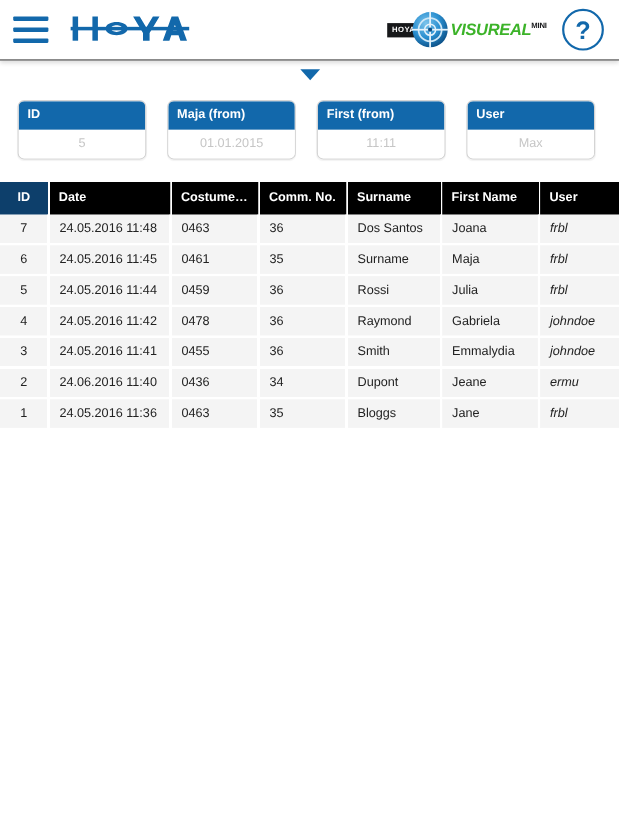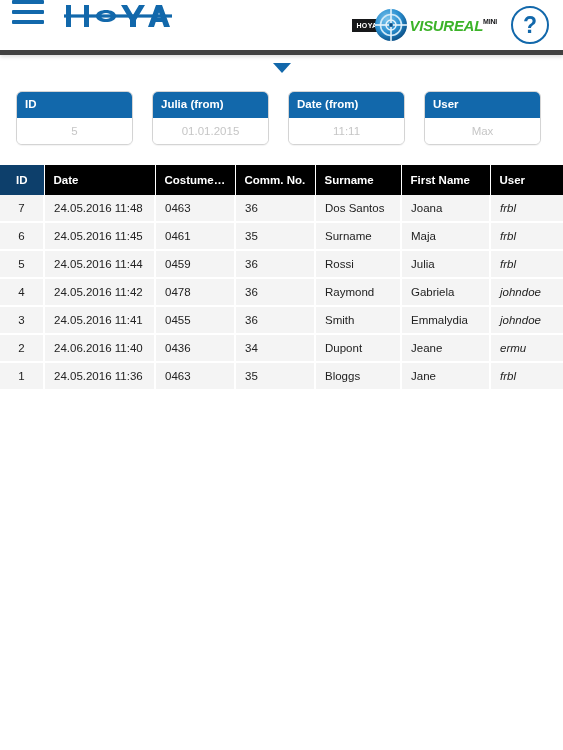--- a/index.html
+++ b/index.html
@@ -11,21 +11,22 @@
     font-family: "Liberation Sans", sans-serif;
     overflow: hidden;
   }
 
   
   .app-header {
     position: relative;
     height: 55px;
     background: #ffffff;
     display: flex;
-    border-bottom: 5px solid #404040;
+    align-items: center;
+    border-bottom: 1px solid #404040;
     box-shadow: 0 2px 4px rgba(0,0,0,0.14);
     z-index: 5;
   }
 
   .hamburger {
     width: 32px;
     height: 24px;
     margin-left: 12px;
     display: flex;
     flex-direction: column;
@@ -280,25 +281,25 @@
 </div>
 
 <div class="search-panel">
 
   <div class="field-row">
     <div class="field-card">
       <div class="field-label">ID</div>
       <input class="field-input" type="text" placeholder="5" style="">
     </div>
     <div class="field-card">
-      <div class="field-label">Julia (from)</div>
+      <div class="field-label">Maja (from)</div>
       <input class="field-input" type="text" placeholder="01.01.2015" style="">
     </div>
     <div class="field-card">
-      <div class="field-label">Date (from)</div>
+      <div class="field-label">First (from)</div>
       <input class="field-input" type="text" placeholder="11:11" style="">
     </div>
     <div class="field-card">
       <div class="field-label">User</div>
       <input class="field-input" type="text" placeholder="Max" style="">
     </div>
   </div>
 
 </div>
 

